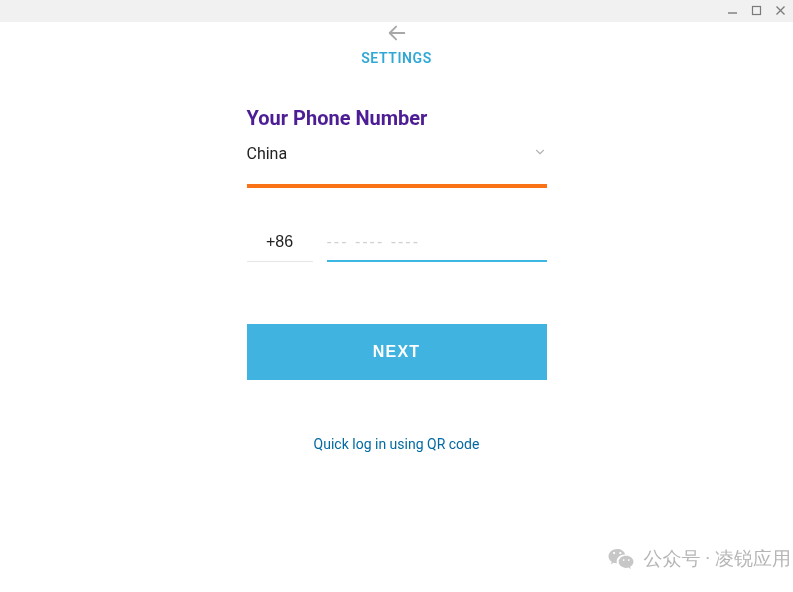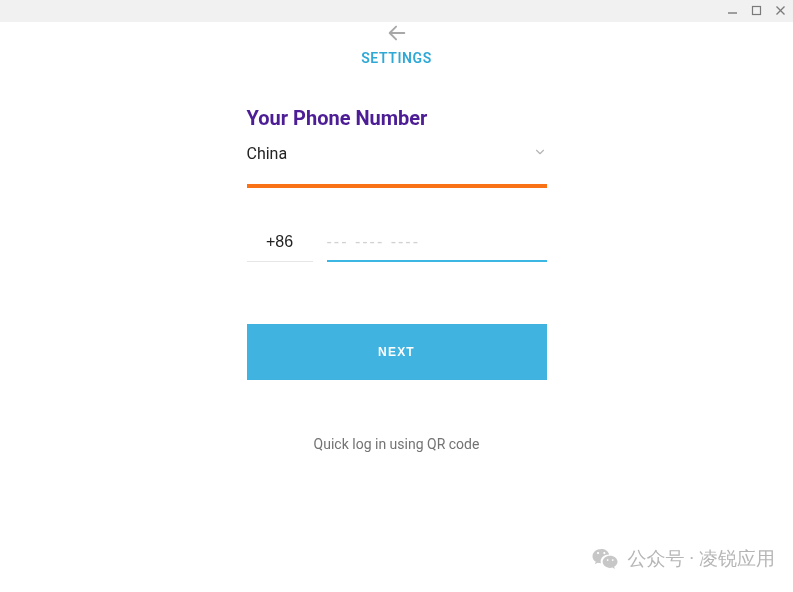--- a/index.html
+++ b/index.html
@@ -117,37 +117,37 @@
     .phone-input::placeholder {
       color: #d1d1d1;
       letter-spacing: 2px;
     }
     .next-btn {
       width: 100%;
       height: 56px;
       background: #40b3e0;
       color: #ffffff;
       border: none;
-      font-size: 12px;
+      font-size: 16px;
       font-weight: 600;
       letter-spacing: 1.2px;
       margin-top: 62px;
       cursor: pointer;
     }
     .qr-link {
       text-align: center;
       margin-top: 56px;
-      color: #737373;
+      color: #0369a1;
       font-size: 14px;
       cursor: pointer;
     }
     .watermark {
       position: absolute;
       bottom: 18px;
-      right: 18px;
+      right: 2px;
       display: flex;
       align-items: center;
       gap: 8px;
       color: rgba(120,120,120,0.55);
       font-size: 19px;
     }
     .wm-icon {
       border-radius: 50%;
       display: flex;
       align-items: center;

